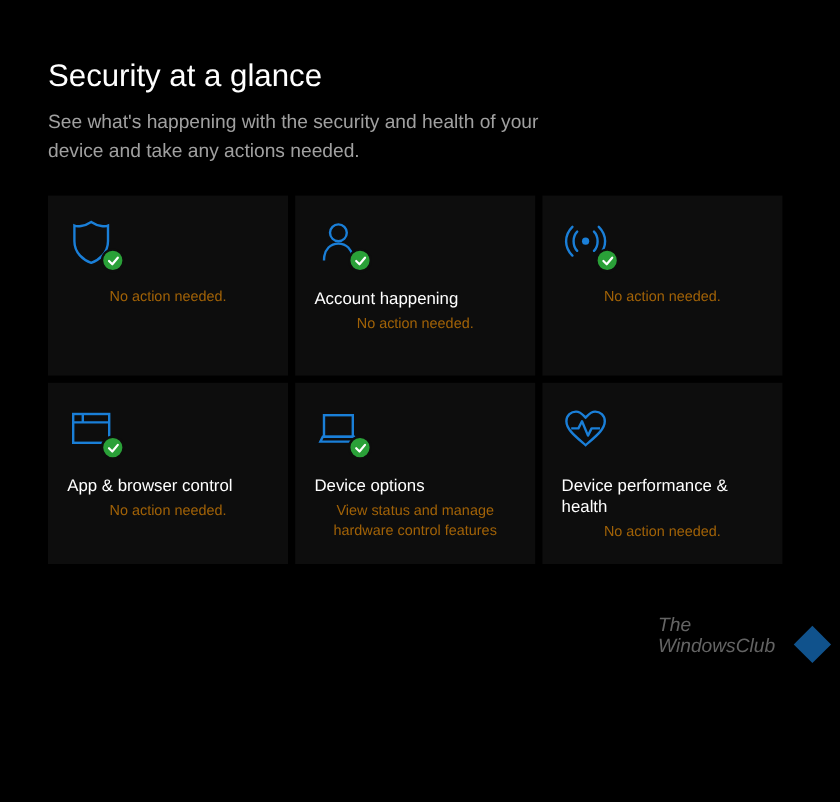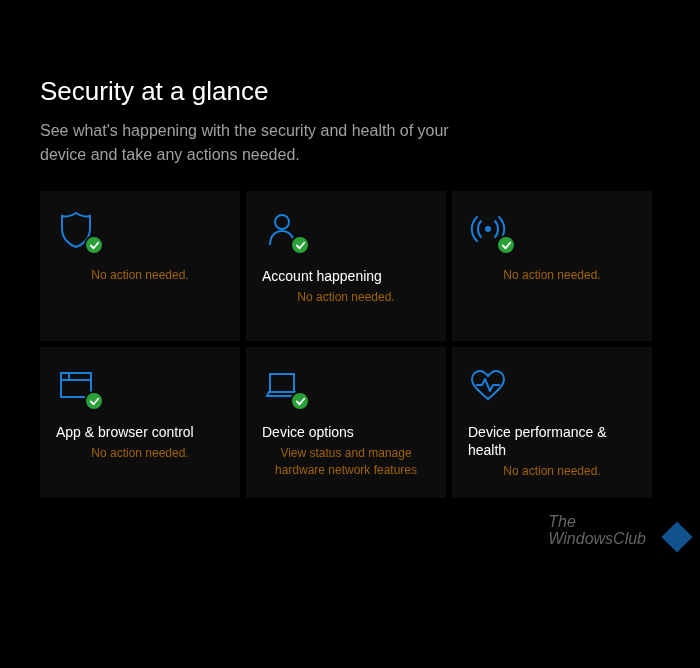--- a/index.html
+++ b/index.html
@@ -5,21 +5,21 @@
   * { box-sizing: border-box; margin: 0; padding: 0; }
   html, body {
     width: 700px;
     height: 668px;
     background: #000;
     color: #fff;
     font-family: "Segoe UI", Arial, sans-serif;
     overflow: hidden;
   }
   .page {
-    padding: 76px 40px 0 40px;
+    padding: 48px 40px 0 40px;
     position: relative;
     height: 100%;
   }
   .page-title {
     font-size: 26px;
     font-weight: 400;
     color: #fff;
     margin-bottom: 12px;
   }
   .page-subtitle {
@@ -159,21 +159,21 @@
       </div>
       <div class="tile">
         <div class="tile-icon-wrap"><svg viewBox="0 0 40 40">
             <use href="#laptop-icon"></use>
           </svg><div class="badge">
             <svg viewBox="0 0 12 12">
               <use href="#check-icon"></use>
             </svg>
           </div></div>
         <div class="tile-title">Device options</div>
-        <div class="tile-status">View status and manage hardware network features</div>
+        <div class="tile-status">View status and manage hardware control features</div>
       </div>
       <div class="tile">
         <div class="tile-icon-wrap"><svg viewBox="0 0 40 40">
             <use href="#heart-icon"></use>
           </svg></div>
         <div class="tile-title">Device performance &amp; health</div>
         <div class="tile-status">No action needed.</div>
       </div>
     </div>
 

